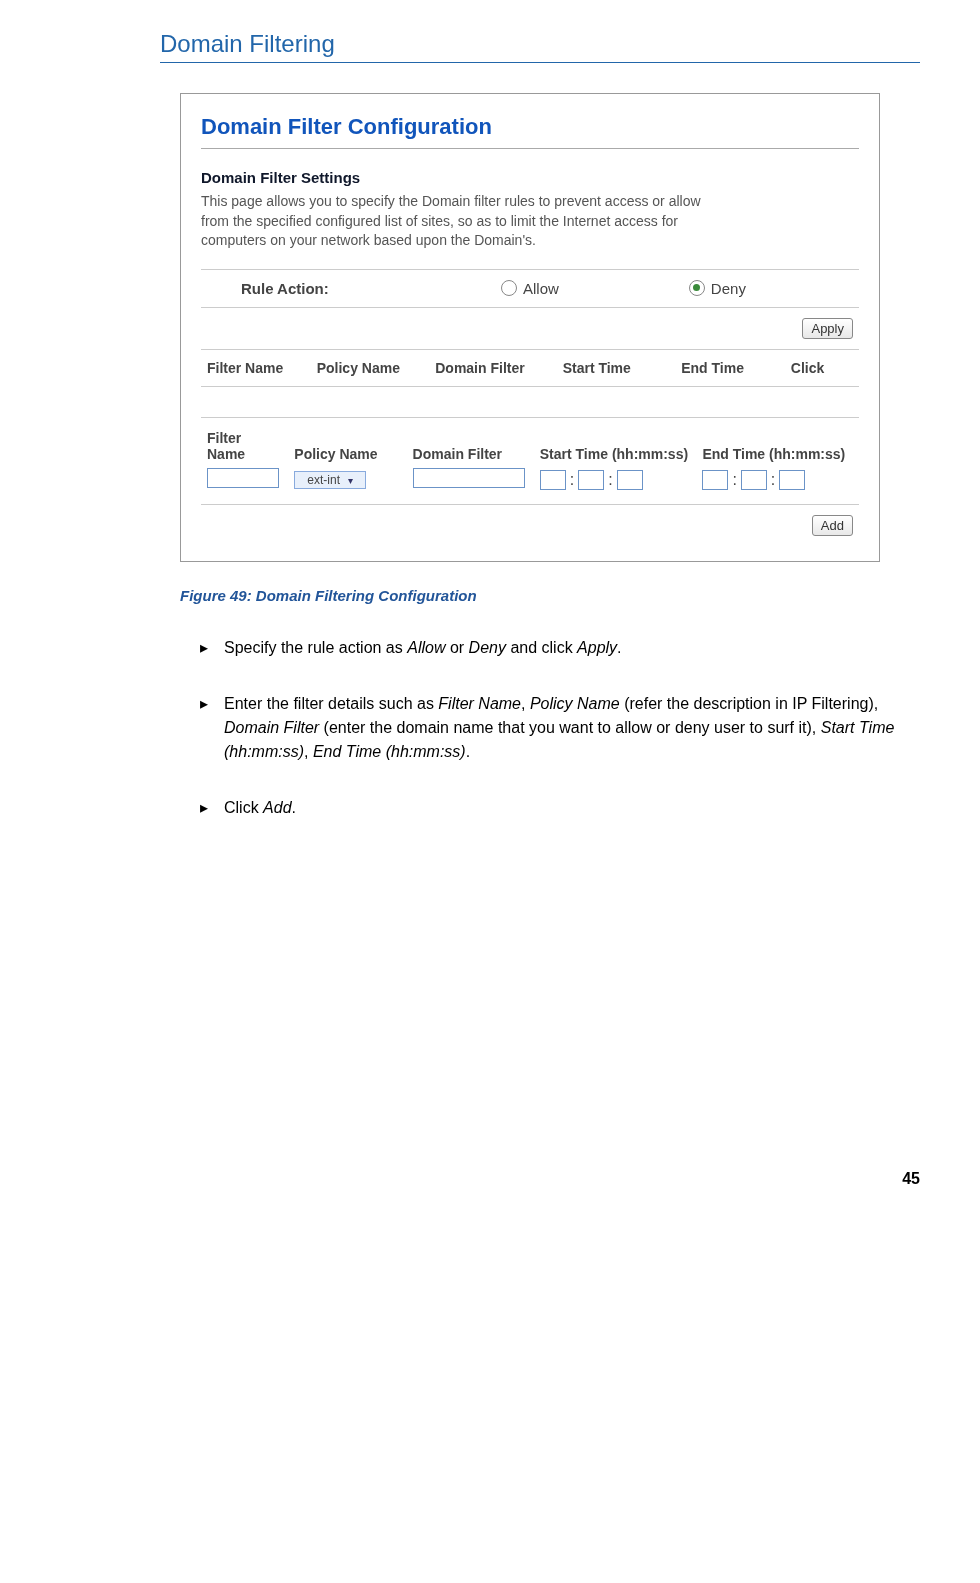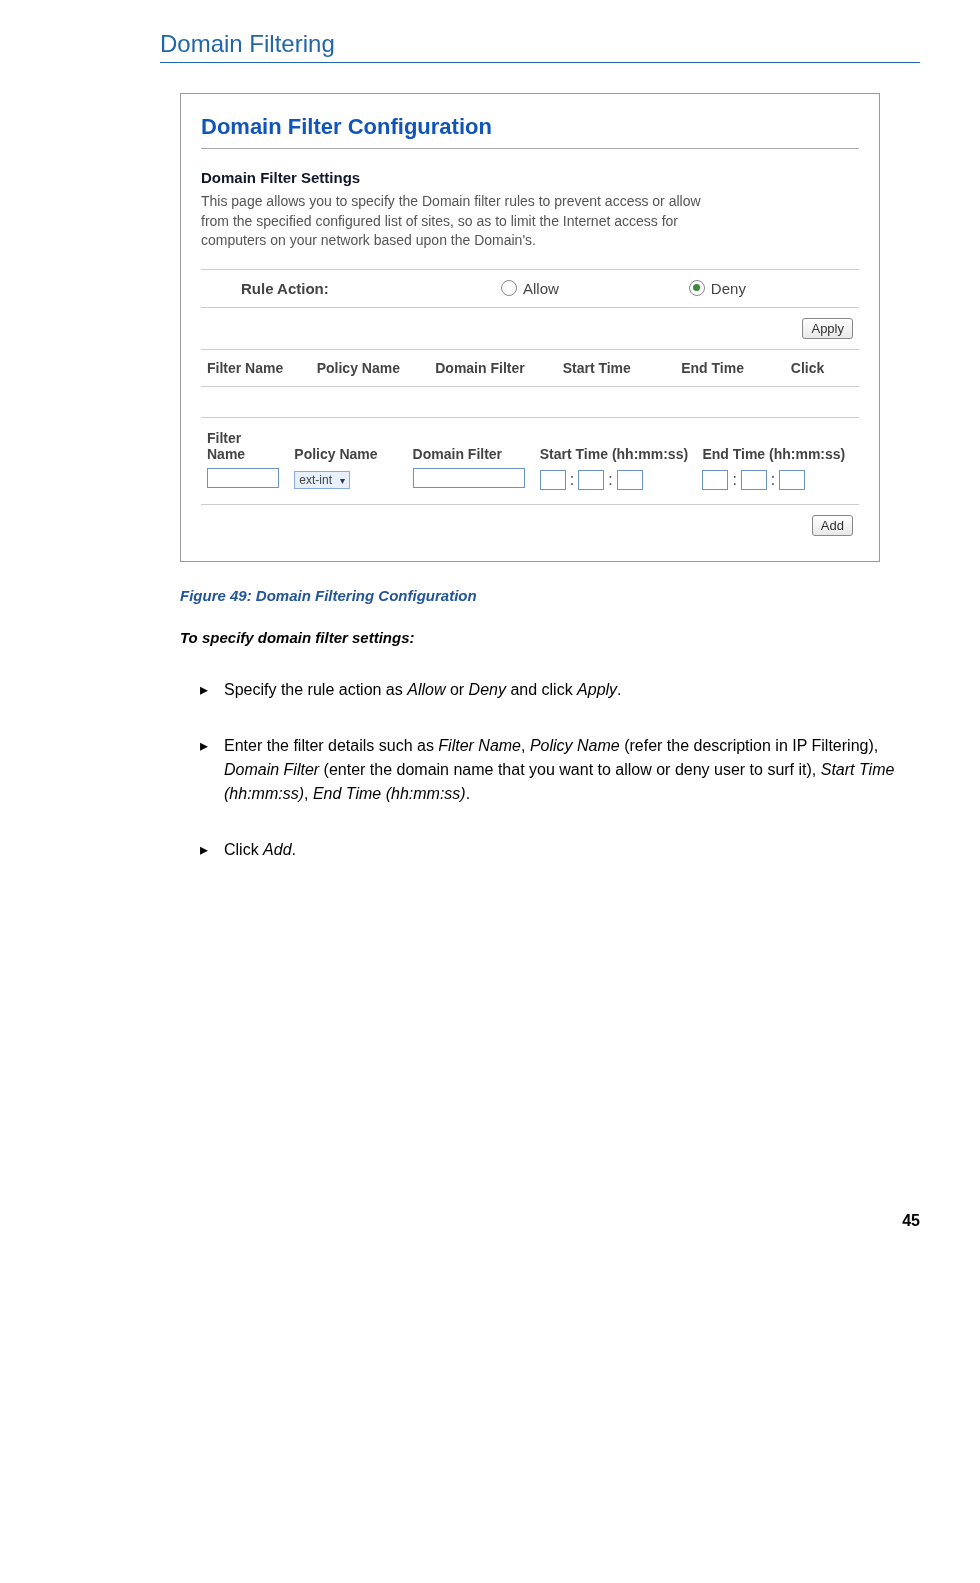--- a/index.html
+++ b/index.html
@@ -169,21 +169,21 @@
       height: 18px;
       background: #fff;
     }
     .ti-sm {width: 70px;}
     .ti-md {width: 110px;}
     .ti-time {width: 24px; text-align: center;}
     .select {
       border: 1px solid #88aadd;
       background: #e8f0fb;
       font-size: 12px;
-      padding: 1px 4px;
+      padding: 1px 12px;
       color: #444;
       display: inline-flex;
       align-items: center;
       gap: 8px;
     }
     .select .arrow {
       color: #336;
       font-size: 10px;
     }
     .time-group {
@@ -311,21 +311,20 @@
       </div>
     </div>
 
     <div class="btn-row">
       <span class="btn">Add</span>
     </div>
   </div>
 
   <div class="figure-caption">Figure 49: Domain Filtering Configuration</div>
 
-  <div class="instr-title">To specify domain filter settings:</div>
 
   <ul class="instr-list">
     <li>
       <span>Specify the rule action as </span><span class="italic">Allow</span><span> or </span><span class="italic">Deny</span><span> and click </span><span class="italic">Apply</span><span>.</span>
     </li>
     <li>
       <span>Enter the filter details such as </span><span class="italic">Filter Name</span><span>, </span><span class="italic">Policy Name</span><span> (refer the description in IP Filtering), </span><span class="italic">Domain Filter</span><span> (enter the domain name that you want to allow or deny user to surf it), </span><span class="italic">Start Time (hh:mm:ss)</span><span>, </span><span class="italic">End Time (hh:mm:ss)</span><span>.</span>
     </li>
     <li>
       <span>Click </span><span class="italic">Add</span><span>.</span>

